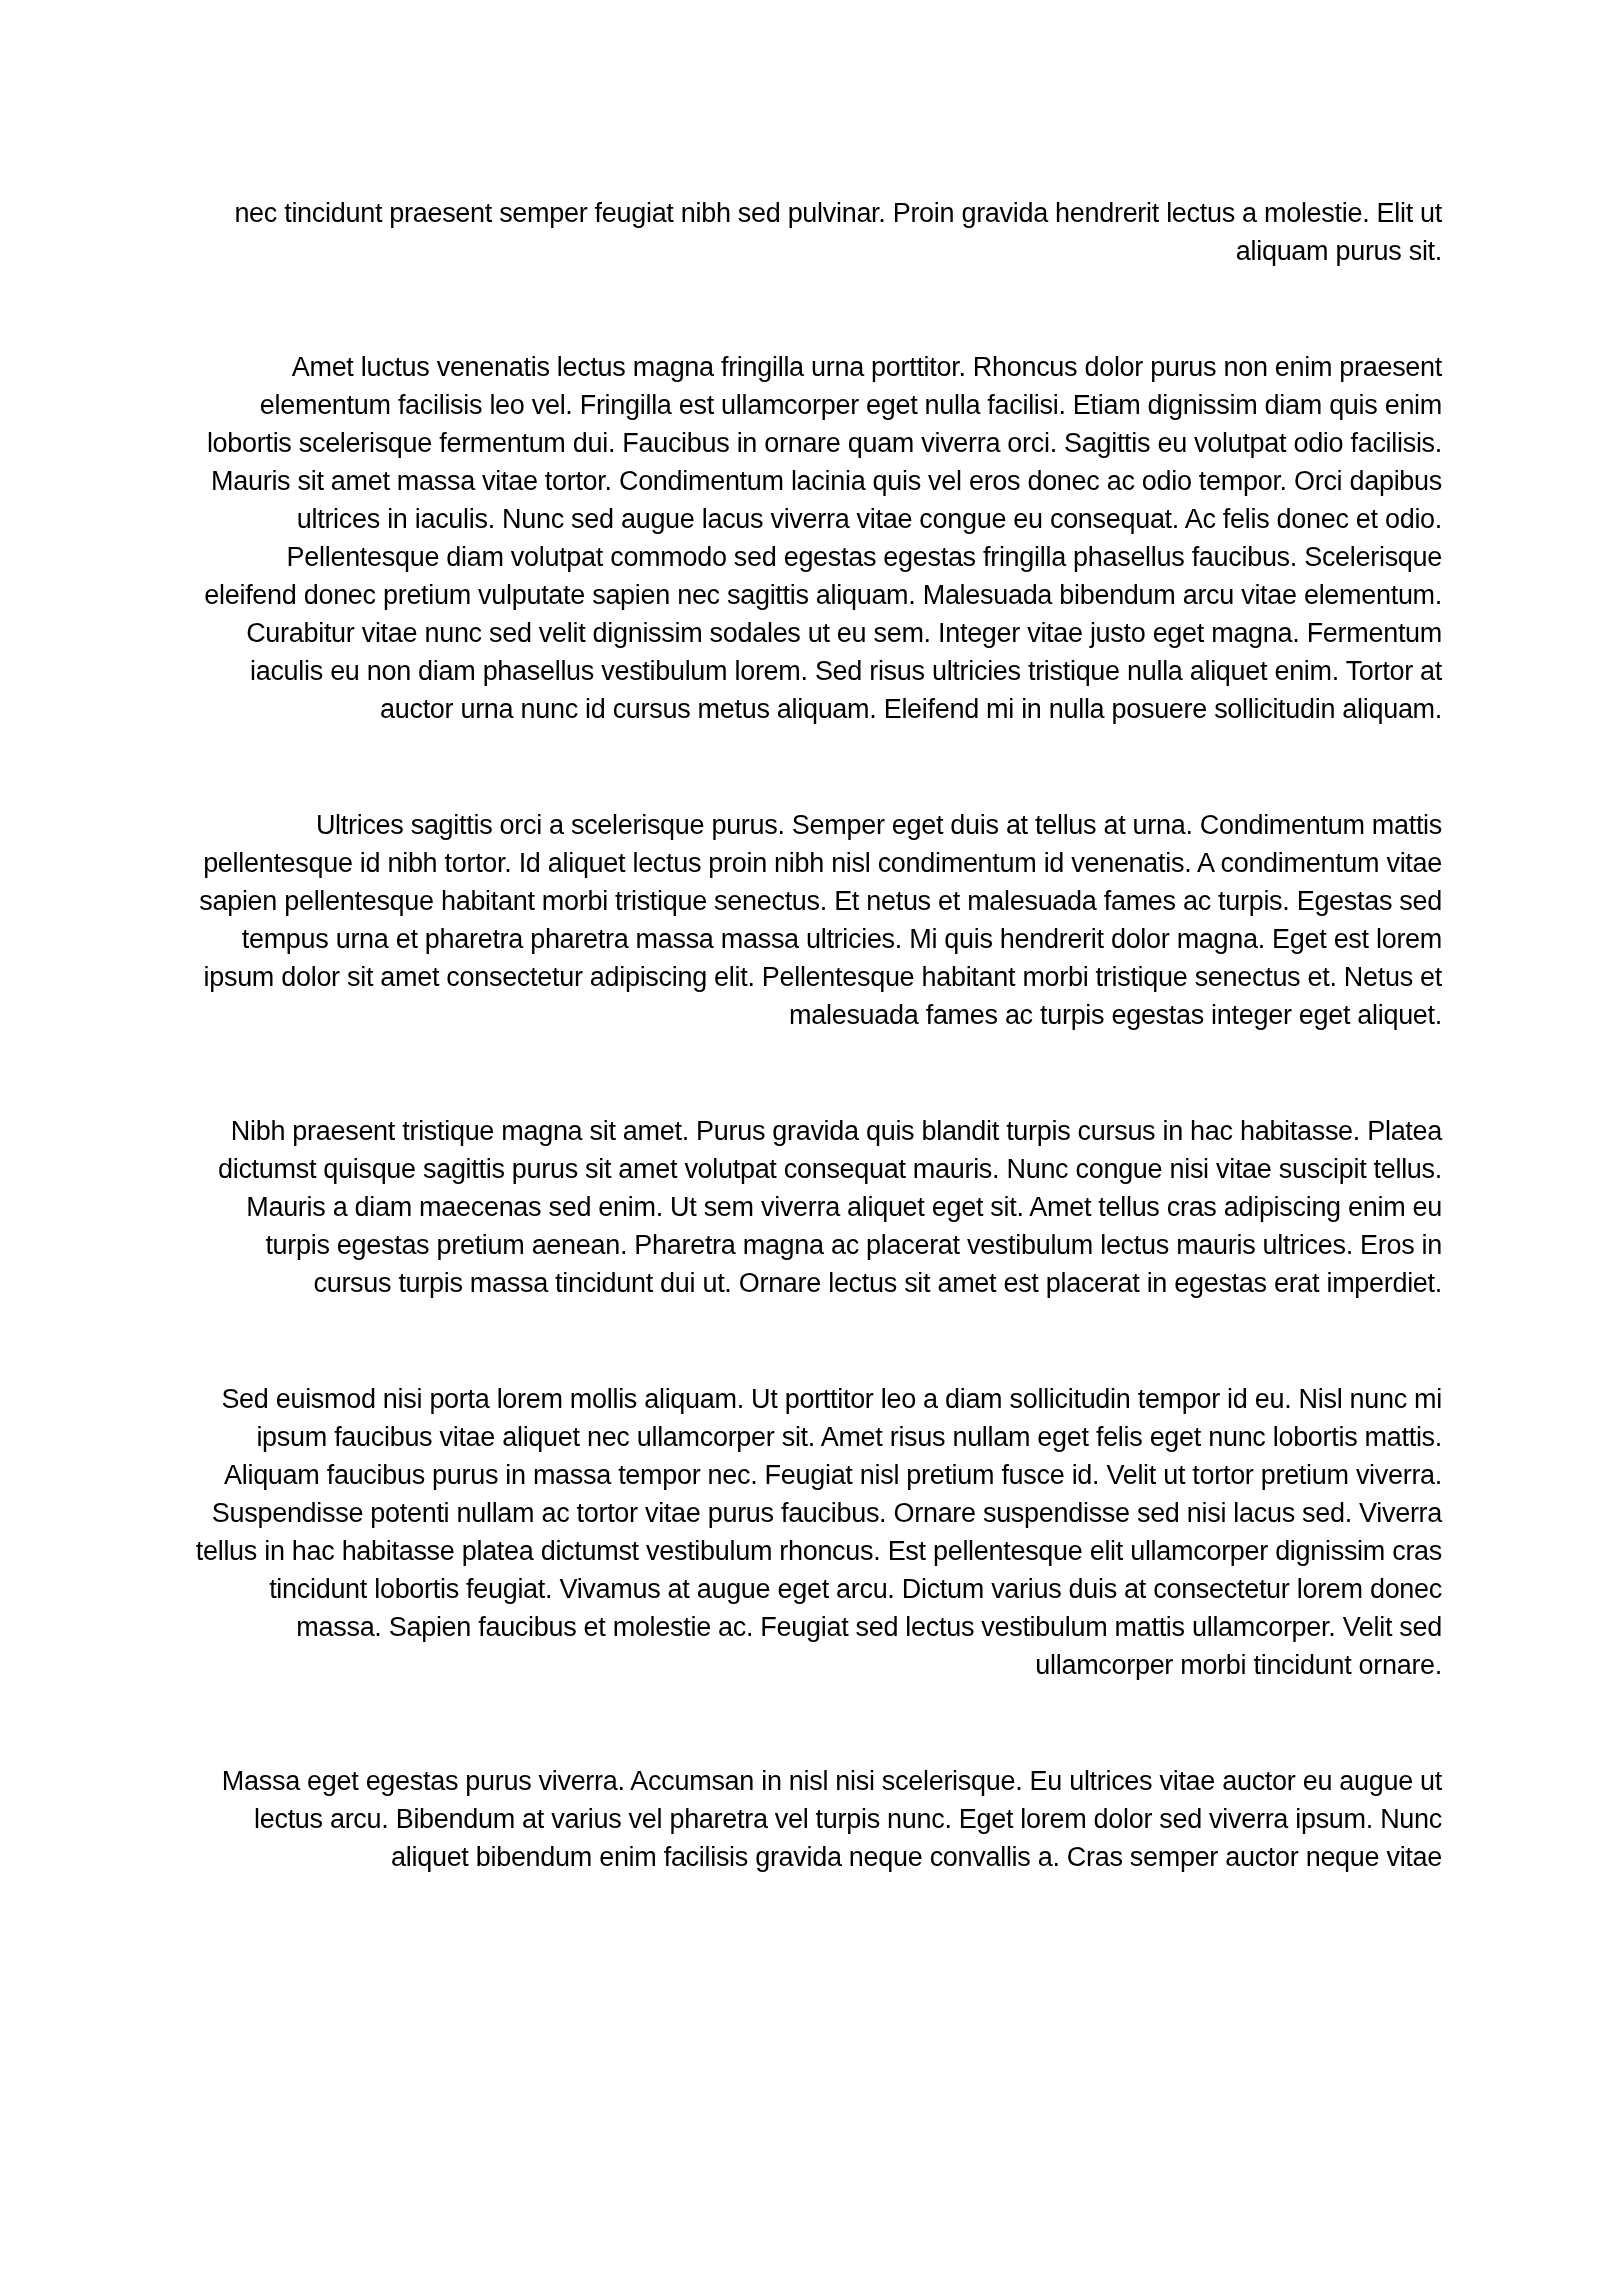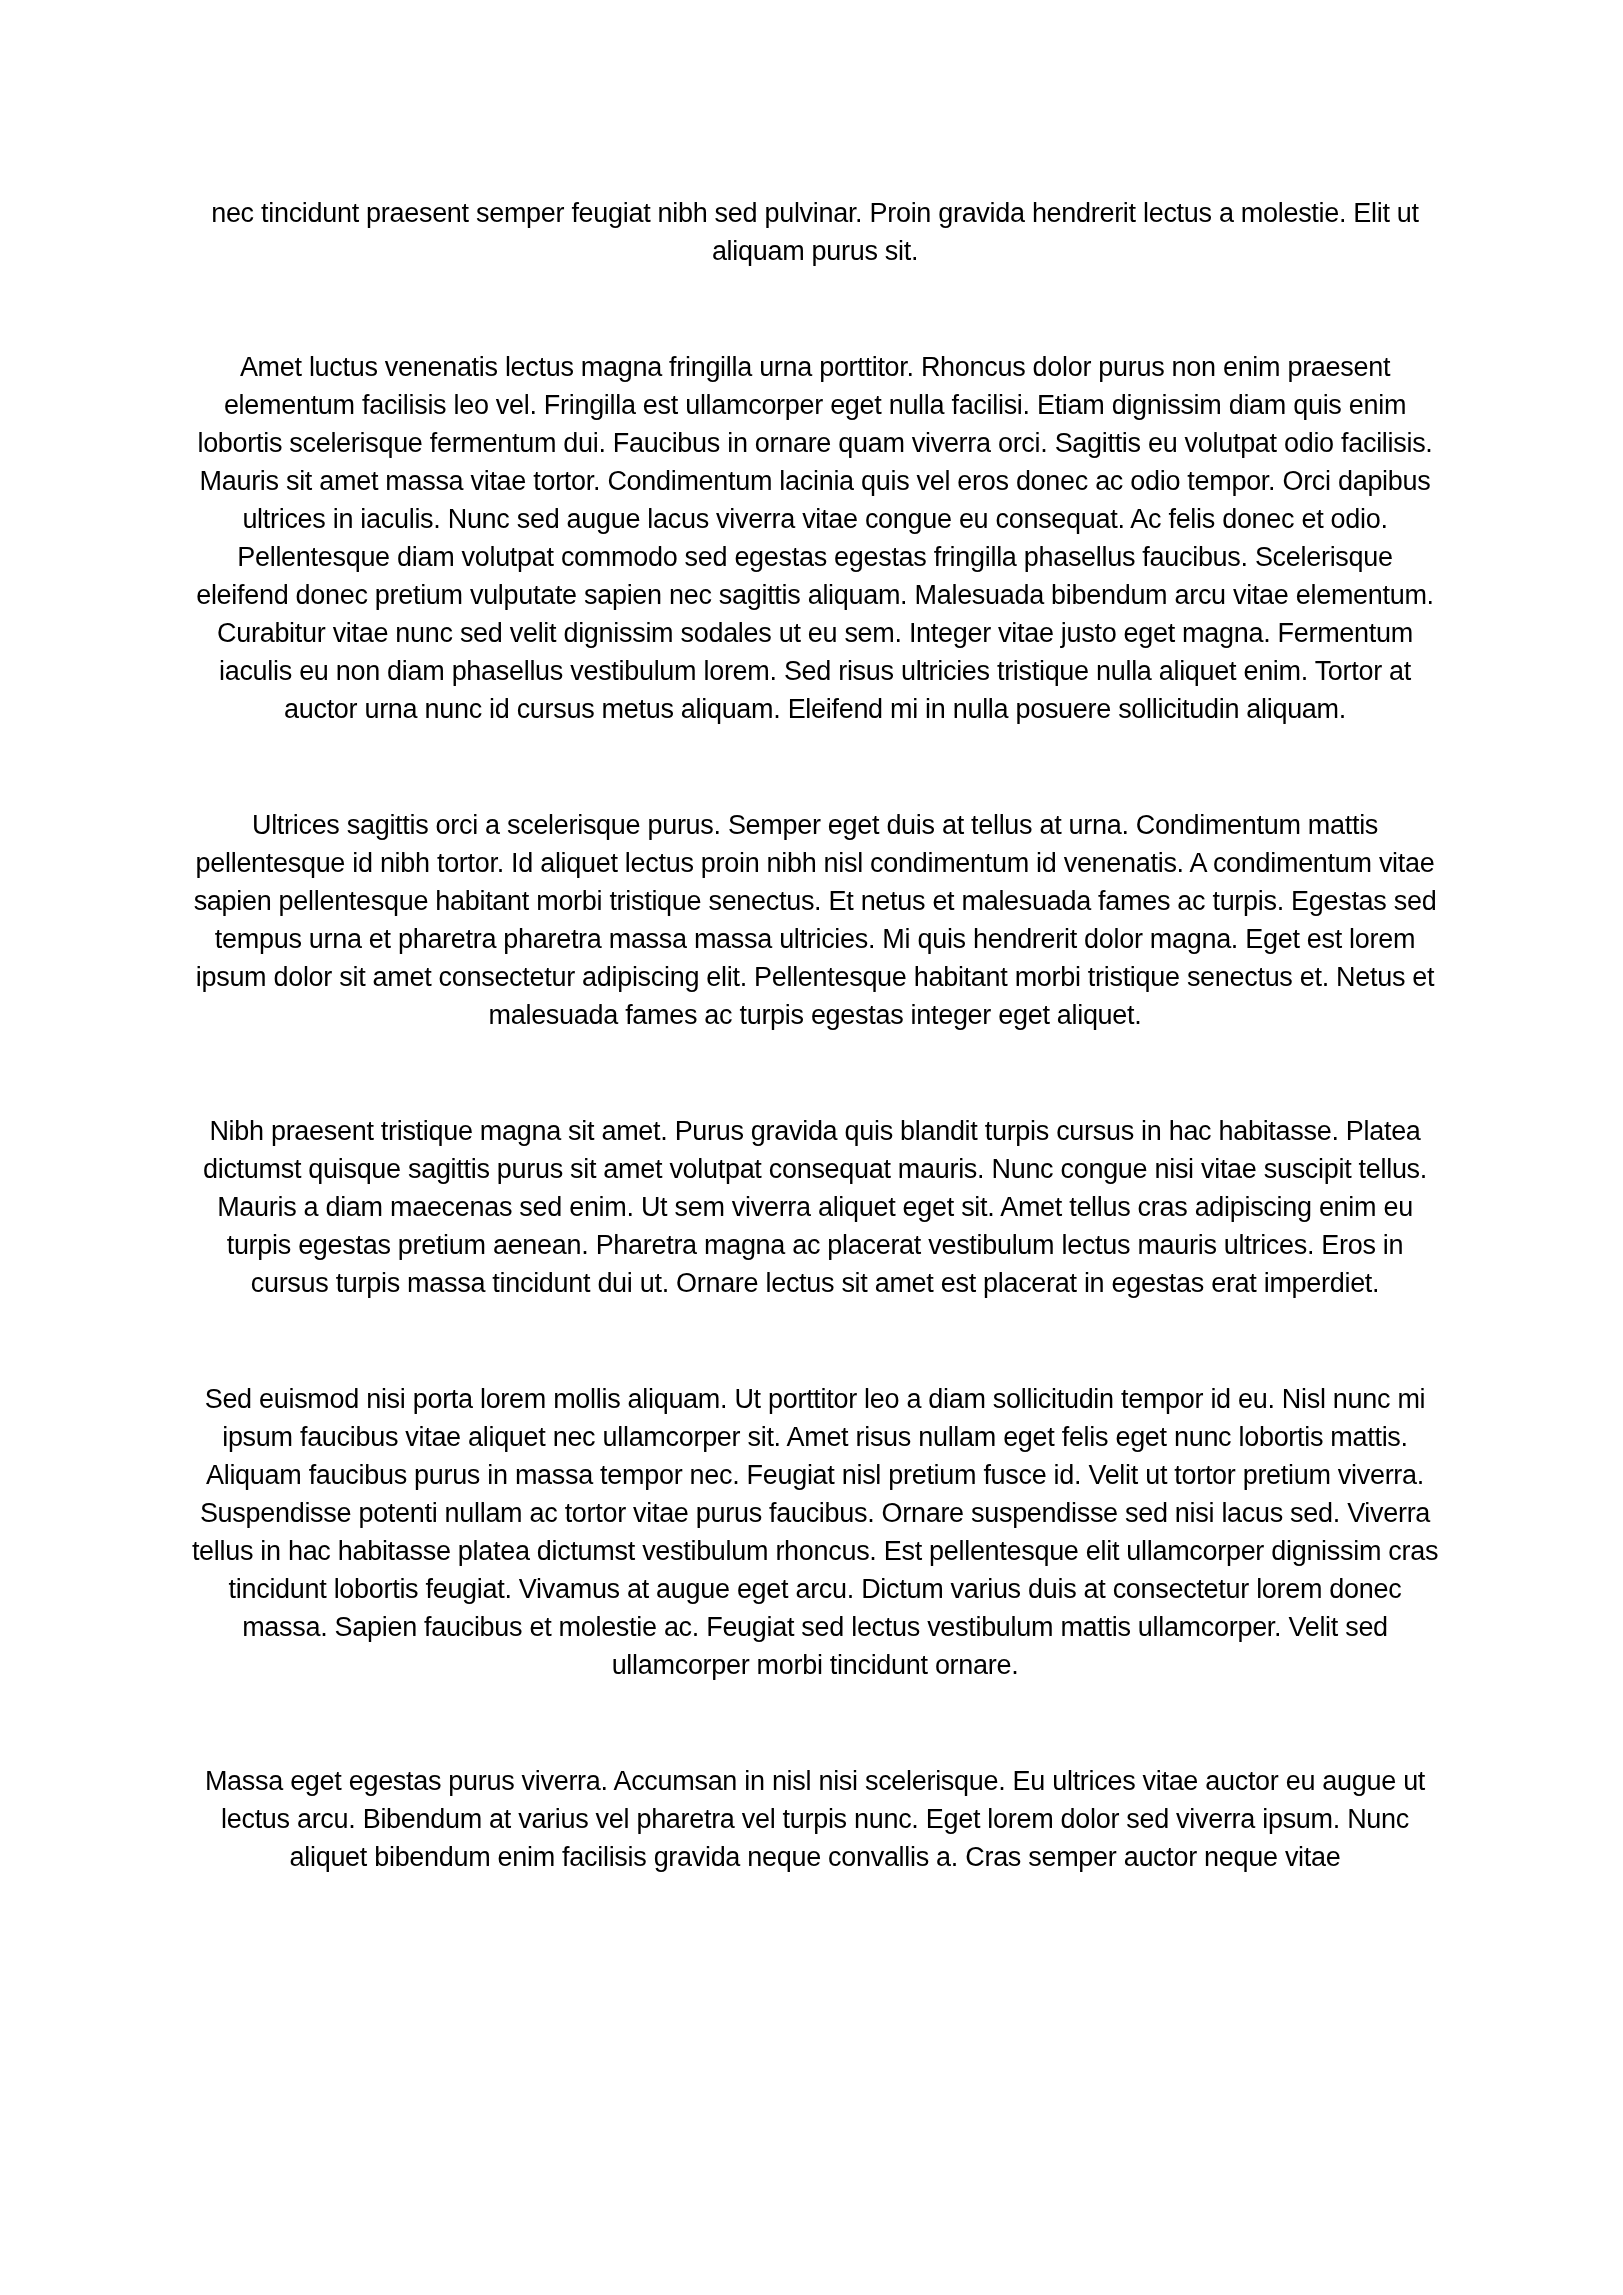--- a/index.html
+++ b/index.html
@@ -16,21 +16,21 @@
     padding: 194px 181px 0 188px;
     color: #000000;
     font-family: "Liberation Sans", sans-serif;
     font-size: 27px;
     line-height: 38px;
     letter-spacing: -0.3px;
     overflow: hidden;
   }
   .para {
     margin: 0 0 78px 0;
-    text-align: center;
+    text-align: right;
     white-space: normal;
   }
   .para:last-child {
     margin-bottom: 0;
   }
 </style>
 </head>
 <body>
 
 <div class="page">

